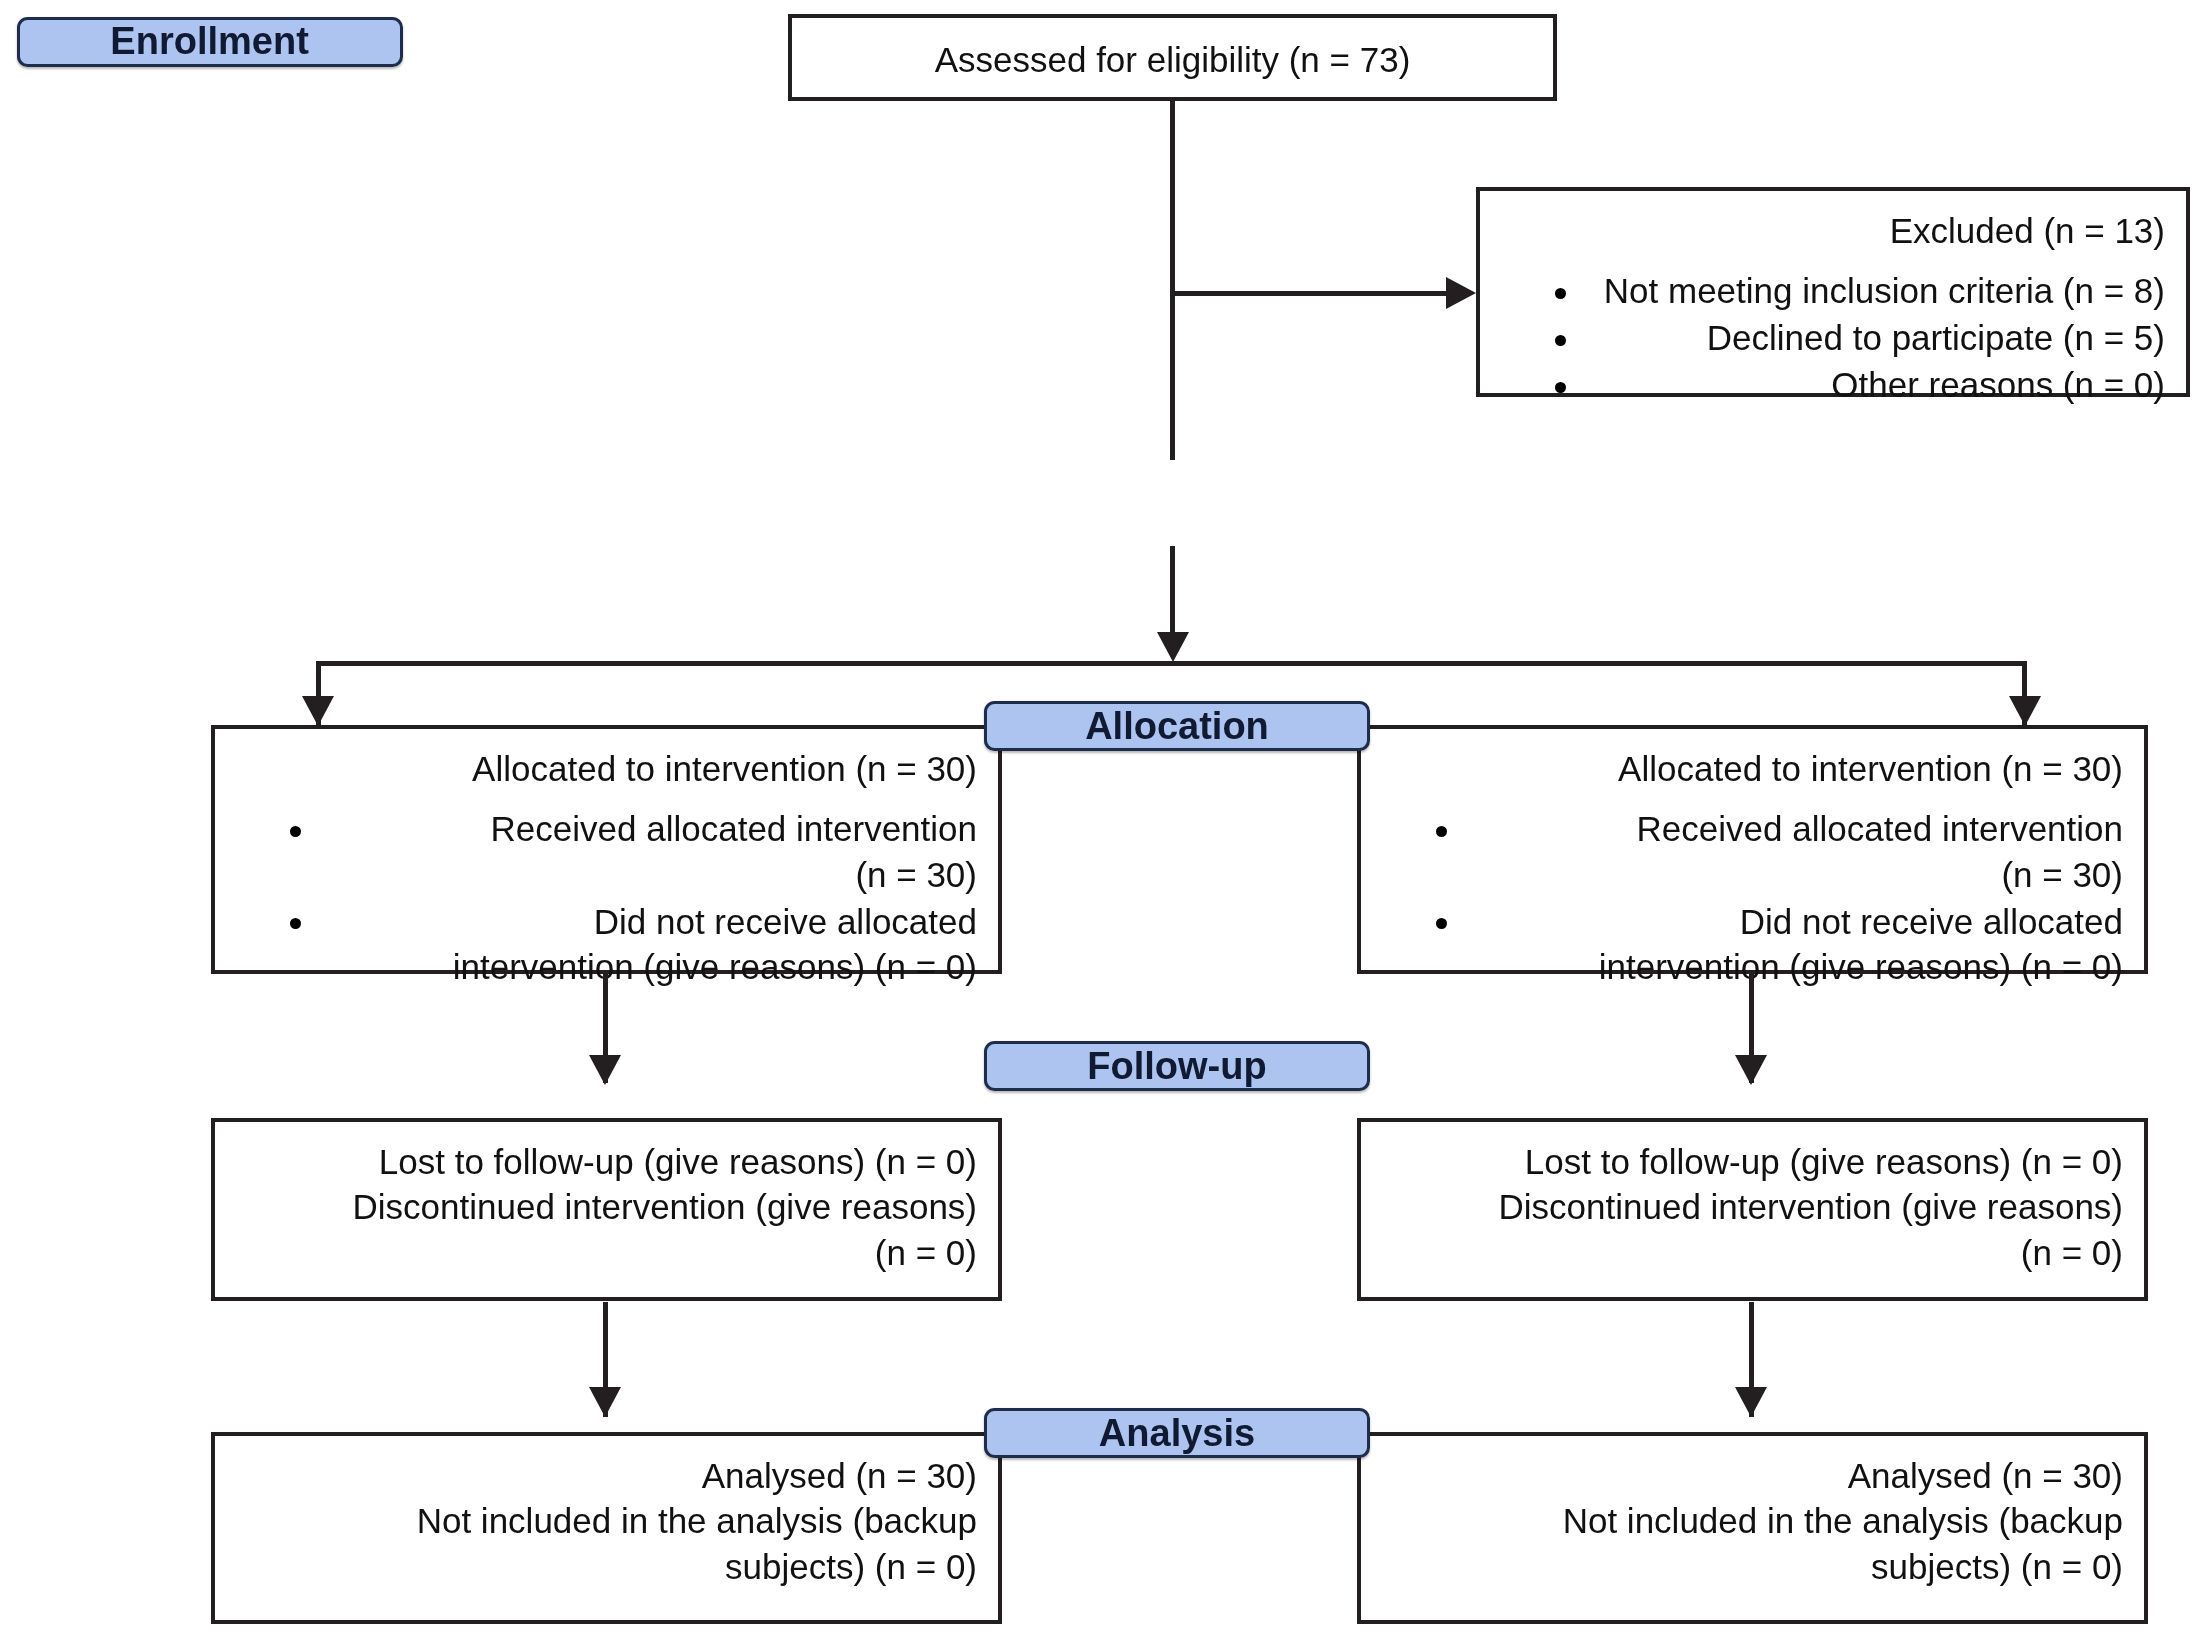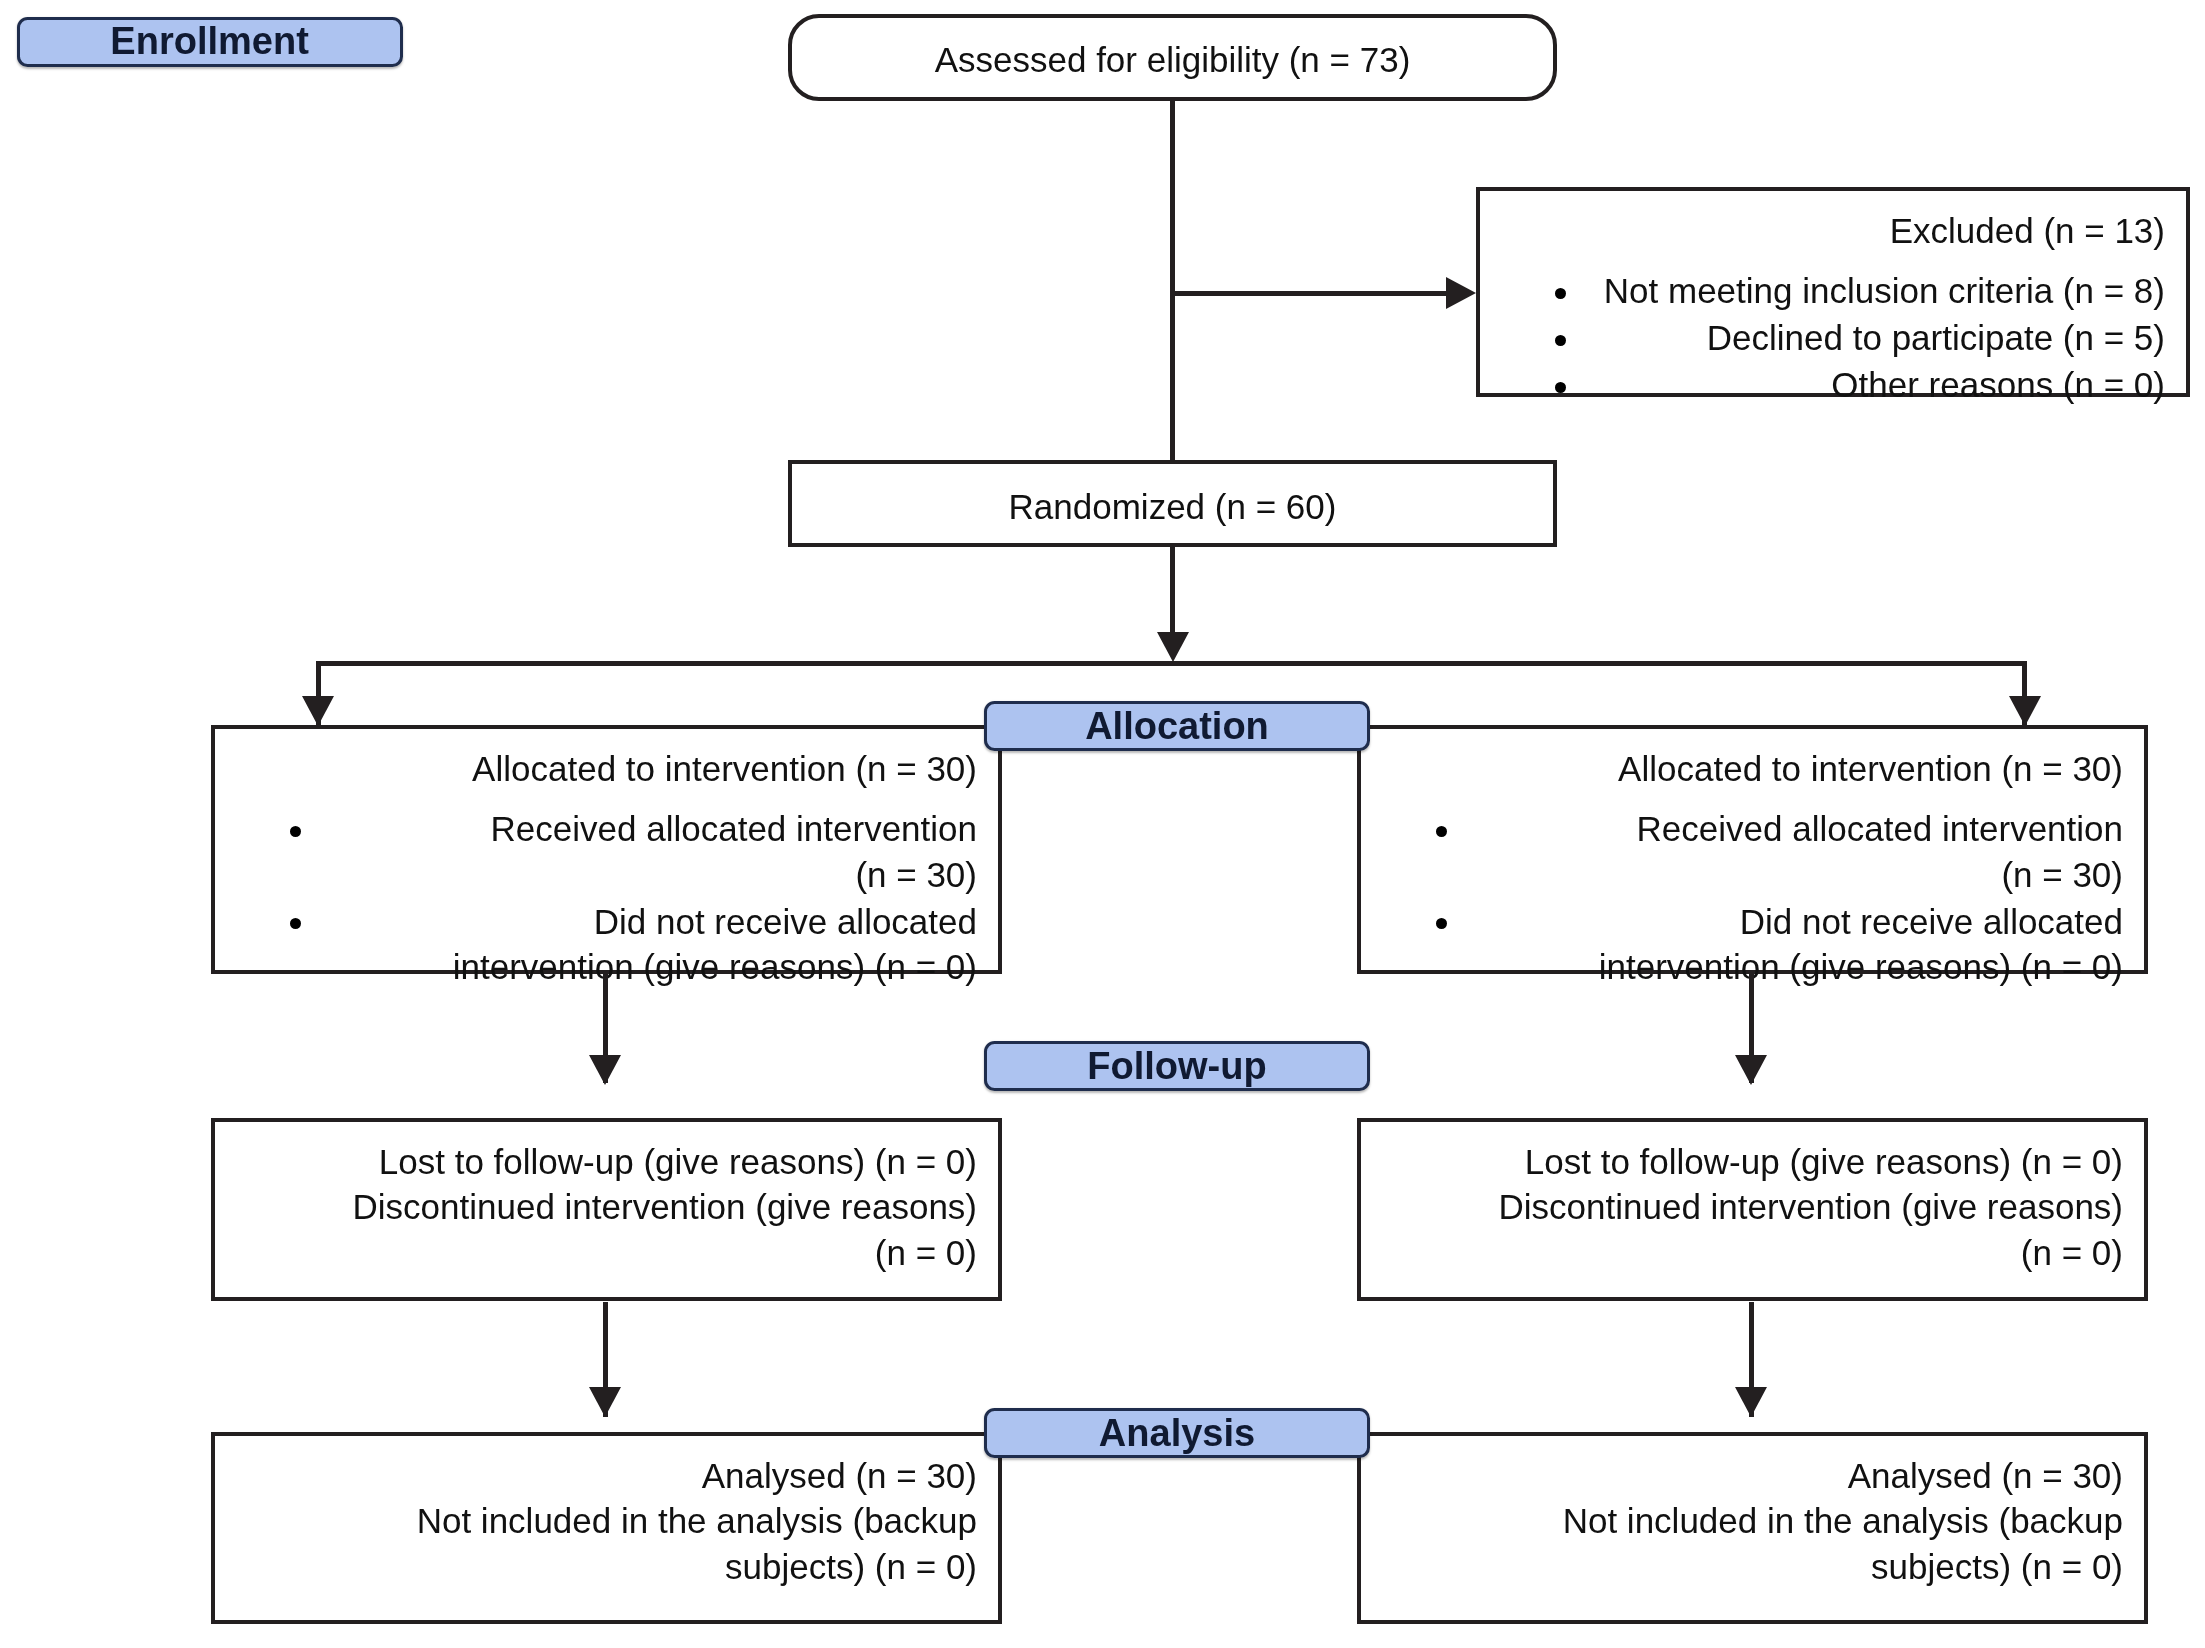--- a/index.html
+++ b/index.html
@@ -117,21 +117,21 @@
 </style>
 </head>
 <body>
 
 <div id="stage">
 
   <div class="badge" style="left:16.6px; top:16.6px; width:386px; height:50px;">
     <span>Enrollment</span>
   </div>
 
-  <div class="box centered" style="left:788px; top:13.6px; width:769px; height:87px;border-radius:31px;">
+  <div class="box centered" style="left:788px; top:13.6px; width:769px; height:87px;">
     <div class="inner">
       <div class="line-item">Assessed for eligibility (n = 73)</div>
     </div>
   </div>
 
   <div class="vline" style="left:1170px; top:100px; width:4.5px; height:360px;"></div>
 
   <div class="hline" style="left:1170px; top:291px; width:279px; height:4.5px;"></div>
   <div class="arrow-right" style="left:1446px; top:277px;"></div>
 
@@ -139,25 +139,20 @@
     <div class="inner">
       <div class="line-item">Excluded (n = 13)</div>
       <ul class="bullets">
         <li>Not meeting inclusion criteria (n = 8)</li>
         <li>Declined to participate (n = 5)</li>
         <li>Other reasons (n = 0)</li>
       </ul>
     </div>
   </div>
 
-  <div class="box centered" style="left:788px; top:460px; width:769px; height:87px;">
-    <div class="inner">
-      <div class="line-item">Randomized (n = 60)</div>
-    </div>
-  </div>
 
   <div class="vline" style="left:1170px; top:546px; width:4.5px; height:98px;"></div>
   <div class="arrow-down" style="left:1157px; top:632px;"></div>
 
   <div class="hline" style="left:316px; top:661px; width:1711px; height:4.5px;"></div>
 
   <div class="vline" style="left:316px; top:661px; width:4.5px; height:64px;"></div>
   <div class="arrow-down" style="left:302px; top:696px;"></div>
 
   <div class="vline" style="left:2022px; top:661px; width:4.5px; height:64px;"></div>

